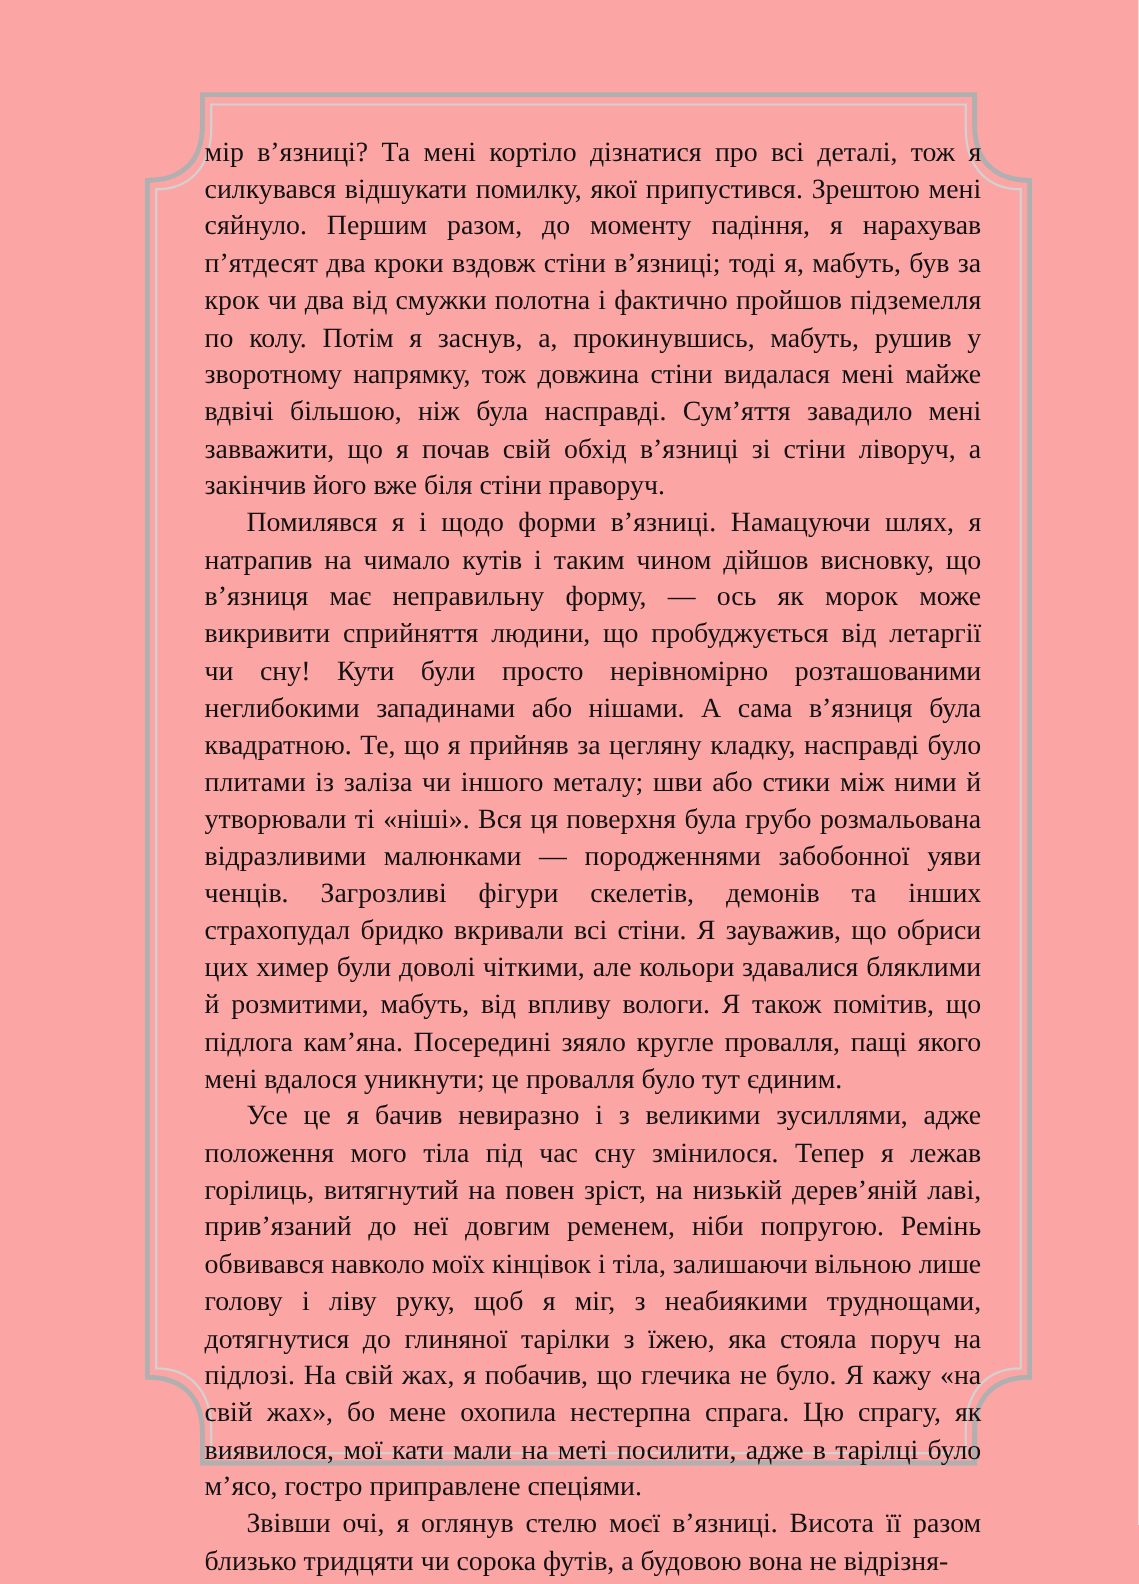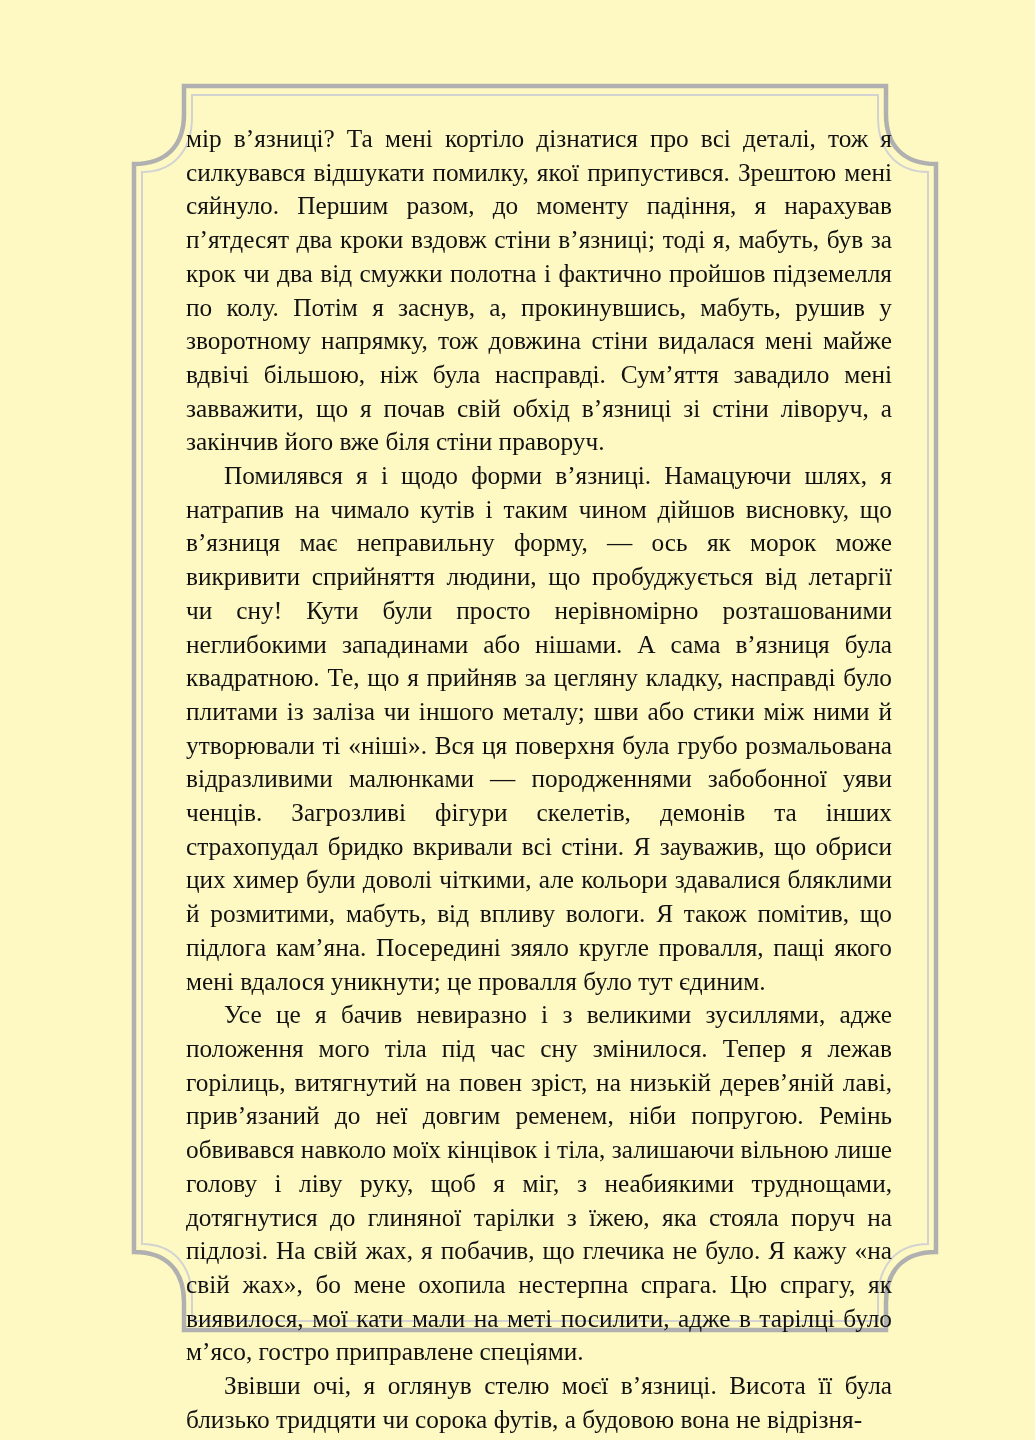--- a/index.html
+++ b/index.html
@@ -5,21 +5,21 @@
   html, body {
     margin: 0;
     padding: 0;
     background: #ffffff;
   }
 
   .page {
     position: relative;
     width: 1035px;
     height: 1440px;
-    background: #fef9c3;
+    background: #fca5a5;
     overflow: hidden;
     font-family: "Liberation Serif", "DejaVu Serif", serif;
   }
 
   
   .frame {
     position: absolute;
     left: 132px;
     top: 84px;
     width: 806px;
@@ -140,17 +140,17 @@
                L 10 88
                C 40 88, 60 68, 60 33
                Z" fill="none" stroke="#d2d2d2" stroke-width="2"></path>
     </svg>
   </div>
 
   <div class="text-column">
     <p class="no-stretch">мір в’язниці? Та мені кортіло дізнатися про всі деталі, тож я силкувався відшукати помилку, якої припустився. Зрештою мені сяйнуло. Першим разом, до моменту падіння, я нарахував п’ятдесят два кроки вздовж стіни в’язниці; тоді я, мабуть, був за крок чи два від смужки полотна і фактично пройшов підземелля по колу. Потім я заснув, а, прокинувшись, мабуть, рушив у зворотному напрямку, тож довжина стіни видалася мені майже вдвічі більшою, ніж була насправді. Сум’яття завадило мені завважити, що я почав свій обхід в’язниці зі стіни ліворуч, а закінчив його вже біля стіни праворуч.</p>
     <p class="indented no-stretch">Помилявся я і щодо форми в’язниці. Намацуючи шлях, я натрапив на чимало кутів і таким чином дійшов висновку, що в’язниця має неправильну форму, — ось як морок може викривити сприйняття людини, що пробуджується від летаргії чи сну! Кути були просто нерівномірно розташованими неглибокими западинами або нішами. А сама в’язниця була квадратною. Те, що я прийняв за цегляну кладку, насправді було плитами із заліза чи іншого металу; шви або стики між ними й утворювали ті «ніші». Вся ця поверхня була грубо розмальована відразливими малюнками — породженнями забобонної уяви ченців. Загрозливі фігури скелетів, демонів та інших страхопудал бридко вкривали всі стіни. Я зауважив, що обриси цих химер були доволі чіткими, але кольори здавалися бляклими й розмитими, мабуть, від впливу вологи. Я також помітив, що підлога кам’яна. Посередині зяяло кругле провалля, пащі якого мені вдалося уникнути; це провалля було тут єдиним.</p>
     <p class="indented no-stretch">Усе це я бачив невиразно і з великими зусиллями, адже положення мого тіла під час сну змінилося. Тепер я лежав горілиць, витягнутий на повен зріст, на низькій дерев’яній лаві, прив’язаний до неї довгим ременем, ніби попругою. Ремінь обвивався навколо моїх кінцівок і тіла, залишаючи вільною лише голову і ліву руку, щоб я міг, з неабиякими труднощами, дотягнутися до глиняної тарілки з їжею, яка стояла поруч на підлозі. На свій жах, я побачив, що глечика не було. Я кажу «на свій жах», бо мене охопила нестерпна спрага. Цю спрагу, як виявилося, мої кати мали на меті посилити, адже в тарілці було м’ясо, гостро приправлене спеціями.</p>
-    <p class="indented no-stretch">Звівши очі, я оглянув стелю моєї в’язниці. Висота її була близько тридцяти чи сорока футів, а будовою вона не відрізня-</p>
+    <p class="indented no-stretch">Звівши очі, я оглянув стелю моєї в’язниці. Висота її разом близько тридцяти чи сорока футів, а будовою вона не відрізня-</p>
   </div>
 
 
 </div>
 
 </body></html>

